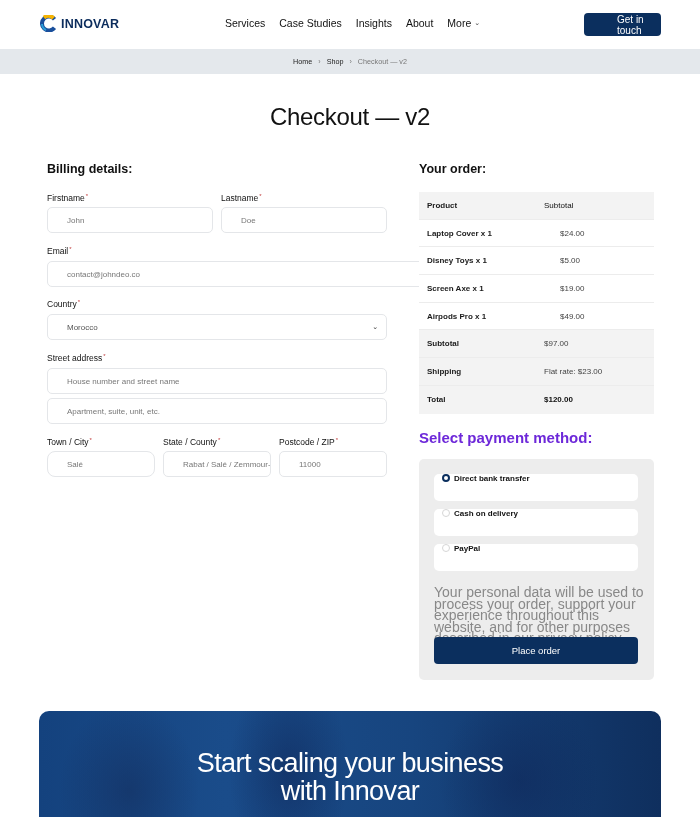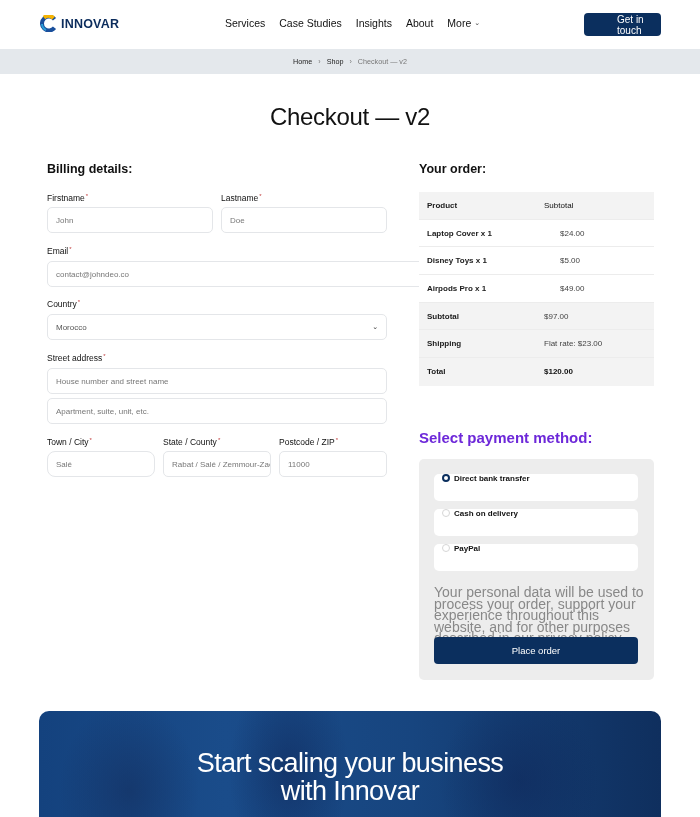--- a/index.html
+++ b/index.html
@@ -22,21 +22,21 @@
   .crumb-sep { color: #777; margin: 0 6px; font-size: 7px; }
   .crumb-current { color: #777; }
 
   
   .page-title { position: absolute; left: 0; top: 103px; width: 700px; text-align: center; font-size: 24px; font-weight: 400; color: #111; letter-spacing: -0.3px; }
 
   
   .billing-title { position: absolute; left: 47px; top: 162px; font-size: 12.5px; color: #111; }
   .label { position: absolute; font-size: 8.5px; color: #111; }
   .req { color: #c03a3a; font-size: 6px; vertical-align: top; margin-left: 1px; }
-  .field { position: absolute; height: 26px; border: 1px solid #e4e6e9; border-radius: 5px; background: #fff; font-size: 8px; color: #777; padding-left: 8px; display: flex; align-items: center; overflow: hidden; white-space: nowrap; }
+  .field { position: absolute; height: 26px; border: 1px solid #e4e6e9; border-radius: 5px; background: #fff; font-size: 8px; color: #777; padding-left: 19px; display: flex; align-items: center; overflow: hidden; white-space: nowrap; }
   .field-val { color: #555; }
   .select-chev { position: absolute; right: 8px; top: 8px; font-size: 7px; color: #333; }
 
   
   .order-title { position: absolute; left: 419px; top: 162px; font-size: 12.5px; color: #111; }
   .order-table { position: absolute; left: 419px; top: 192px; width: 235px; }
   .orow { height: 27.7px; display: flex; align-items: center; font-size: 8px; border-bottom: 1px solid #ececec; }
   .orow.shaded { background: #f3f3f3; }
   .orow.white { background: #fff; gap: 16px; }
   .ocell-l { width: 125px; padding-left: 8px; font-weight: 700; color: #1a1a1a; }
@@ -167,20 +167,24 @@
   </div>
   <div class="orow white">
     <span class="ocell-l">Laptop Cover x 1</span>
     <span class="ocell-r">$24.00</span>
   </div>
   <div class="orow white">
     <span class="ocell-l">Disney Toys x 1</span>
     <span class="ocell-r">$5.00</span>
   </div>
   <div class="orow white">
+    <span class="ocell-l">Screen Axe x 1</span>
+    <span class="ocell-r">$19.00</span>
+  </div>
+  <div class="orow white">
     <span class="ocell-l">Airpods Pro x 1</span>
     <span class="ocell-r">$49.00</span>
   </div>
   <div class="orow shaded">
     <span class="ocell-l">Subtotal</span>
     <span class="ocell-r">$97.00</span>
   </div>
   <div class="orow shaded">
     <span class="ocell-l">Shipping</span>
     <span class="ocell-r">Flat rate: $23.00</span>

